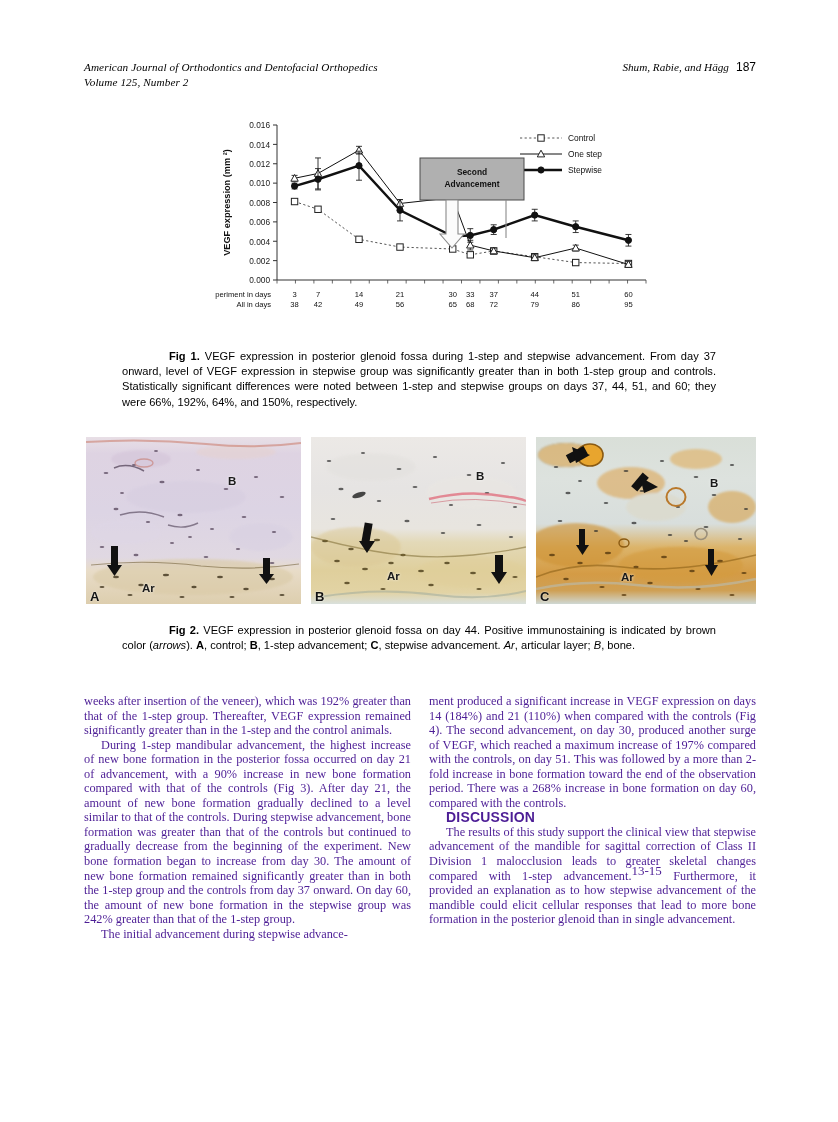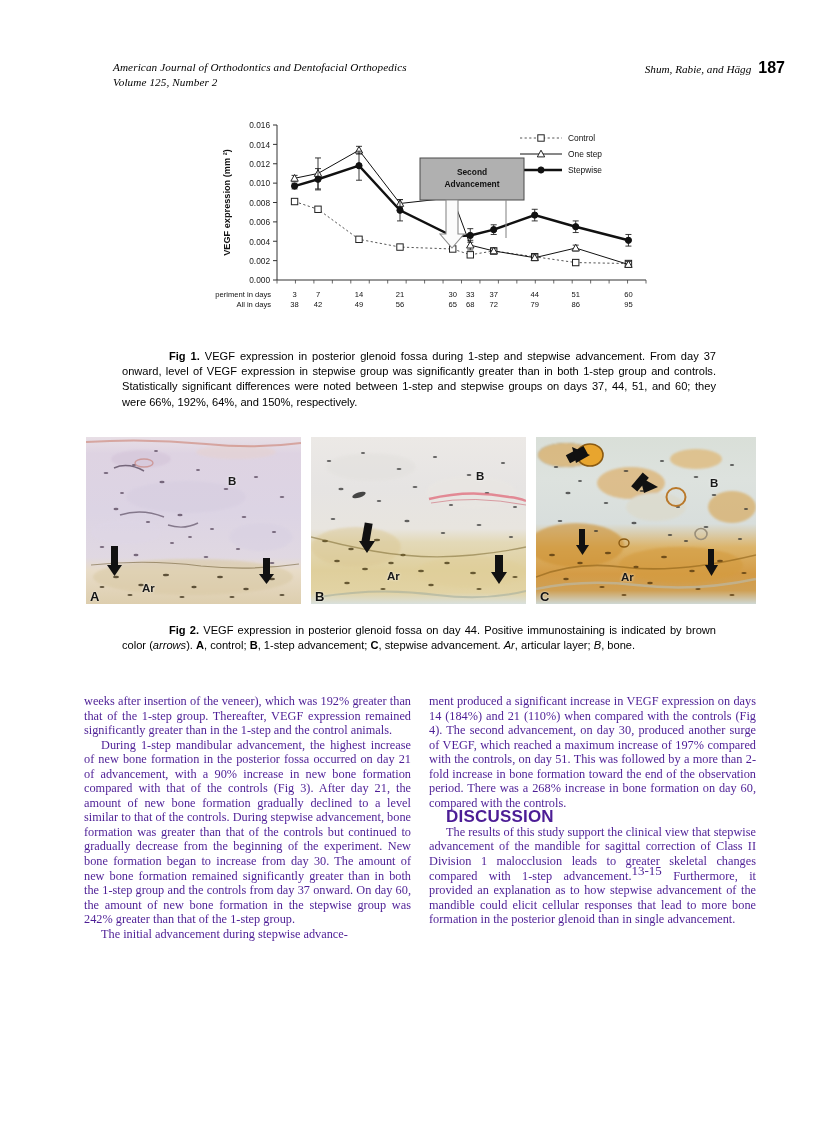--- a/index.html
+++ b/index.html
@@ -24,21 +24,20 @@
     background: #fff;
   }
 
   
   .running-head {
     position: absolute;
     left: 84px;
     top: 60px;
     width: 672px;
     height: 34px;
-    margin-left: 29px;
   }
   .rh-left {
     position: absolute;
     left: 0; top: 0;
     font-family: "Liberation Serif", serif;
     font-style: italic;
     font-size: 11.2px;
     line-height: 15px;
     letter-spacing: 0.1px;
     white-space: nowrap;
@@ -50,23 +49,23 @@
     text-align: right;
     white-space: nowrap;
     font-size: 11.2px;
     line-height: 15px;
   }
   .rh-authors {
     font-style: italic;
     font-family: "Liberation Serif", serif;
   }
   .rh-page {
-    font-weight: bold;
+    font-weight: normal;
     font-family: "Liberation Sans", sans-serif;
-    font-size: 16px;
+    font-size: 12px;
     margin-left: 7px;
   }
 
   
   .fig1-wrap {
     position: absolute;
     left: 215px;
     top: 112px;
     width: 440px;
     height: 228px;
@@ -152,21 +151,21 @@
 
   .col p {
     margin: 0;
     text-indent: 17px;
   }
   .col p.noindent { text-indent: 0; }
 
   .section-head {
     font-family: "Liberation Sans", sans-serif;
     font-weight: bold;
-    font-size: 17px;
+    font-size: 14px;
     letter-spacing: 0.2px;
     margin: 13px 0 3px 0;
     text-indent: 0;
     text-align: left;
   }
   sup {
     font-size: 13px;
     vertical-align: super;
     line-height: 0;
   }

